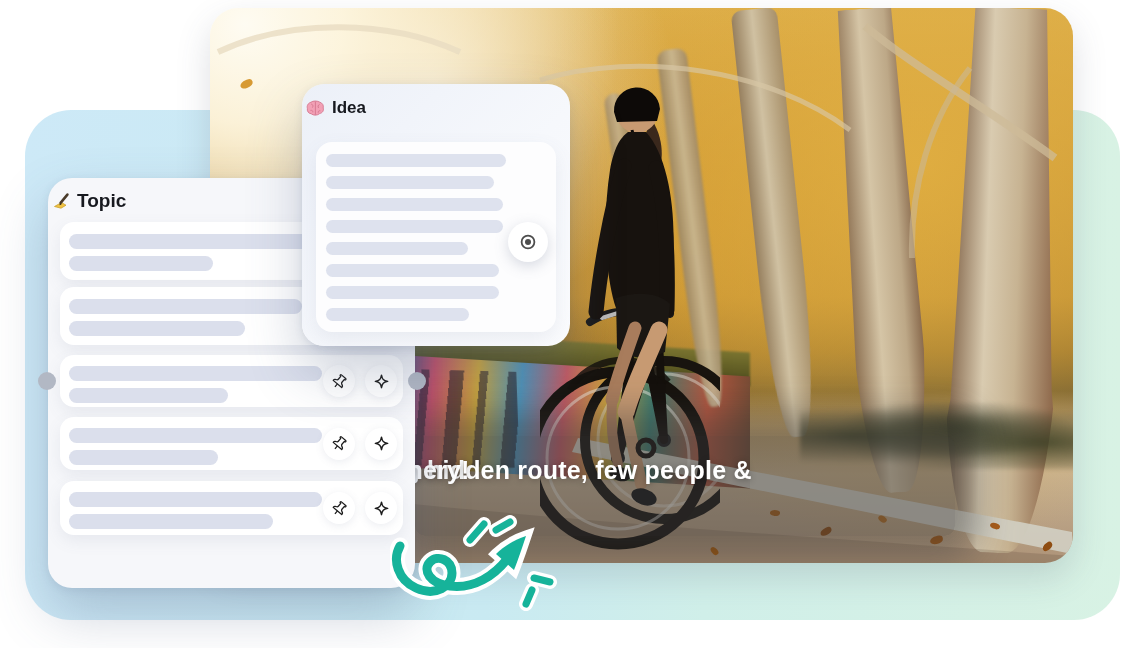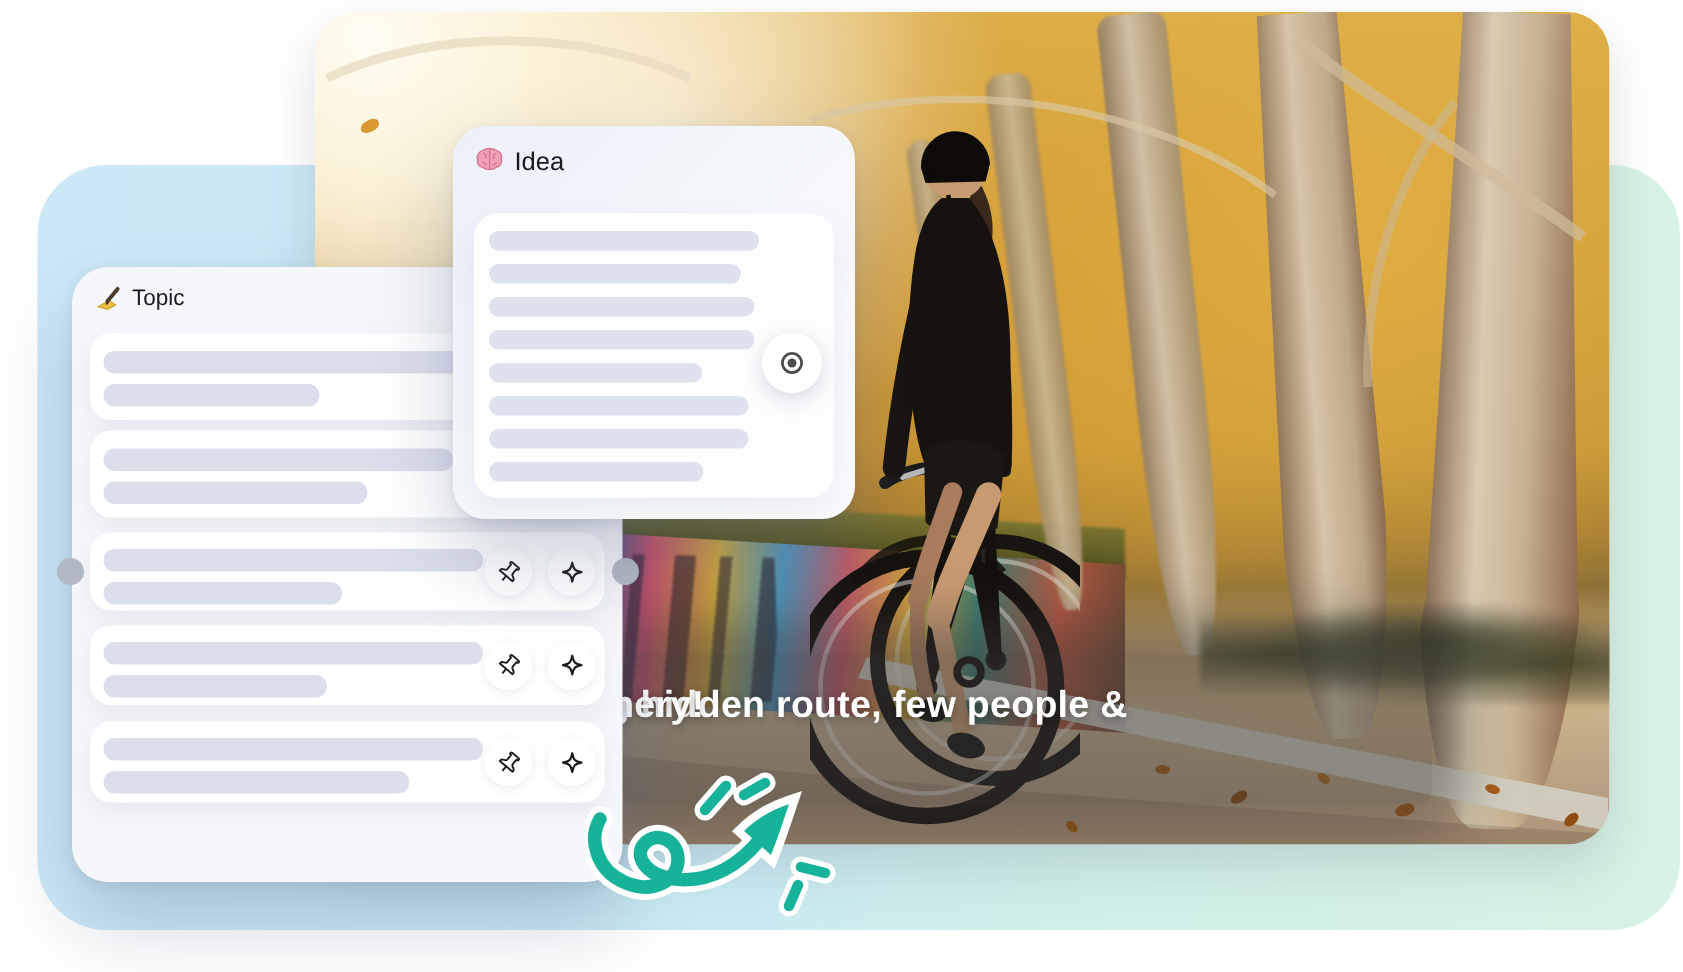--- a/index.html
+++ b/index.html
@@ -51,23 +51,23 @@
   .caption{left:0;top:446px;width:100%;text-align:center;transform:translateX(42px);
     color:#ffffff;font-size:25px;line-height:33px;font-weight:bold;letter-spacing:.2px;
     text-shadow:0 1px 6px rgba(0,0,0,.35);}
 
   
   .topic-card{position:absolute;left:48px;top:178px;width:367px;height:410px;border-radius:24px;
     background:#f6f7fa;box-shadow:0 26px 54px rgba(80,95,130,.30),0 2px 8px rgba(80,95,130,.12);}
   .idea-card{position:absolute;left:302px;top:84px;width:268px;height:262px;border-radius:22px;
     background:linear-gradient(135deg,#ecf0f8 0%,#f6f8fc 55%,#fbfcfe 100%);
     box-shadow:0 26px 54px rgba(80,95,130,.30),0 2px 8px rgba(80,95,130,.12);}
-  .card-header{position:absolute;left:15px;top:12px;display:flex;gap:7px;
-    font-weight:normal;color:#17191f;}
-  .topic-card .card-header{font-size:15px;}
+  .card-header{position:absolute;left:4px;top:12px;display:flex;align-items:center;gap:7px;
+    font-weight:bold;color:#17191f;}
+  .topic-card .card-header{font-size:19px;}
   .idea-card .card-header{top:14px;font-size:17px;}
   .card-header svg{display:block;}
 
   .t-row{position:absolute;left:12px;width:343px;background:#ffffff;border-radius:14px;
     box-shadow:0 6px 16px rgba(100,110,140,.10);}
   .skel{position:absolute;left:9px;height:15px;border-radius:8px;background:#dbdfec;}
   .row-actions{position:absolute;right:6px;top:50%;transform:translateY(-50%);display:flex;gap:10px;}
   .icon-chip{width:32px;height:32px;border-radius:50%;background:#ffffff;display:flex;align-items:center;justify-content:center;
     box-shadow:0 2px 8px rgba(100,110,140,.12);}
   .conn-dot{position:absolute;width:18px;height:18px;border-radius:50%;background:#b2b8c4;top:194px;}

